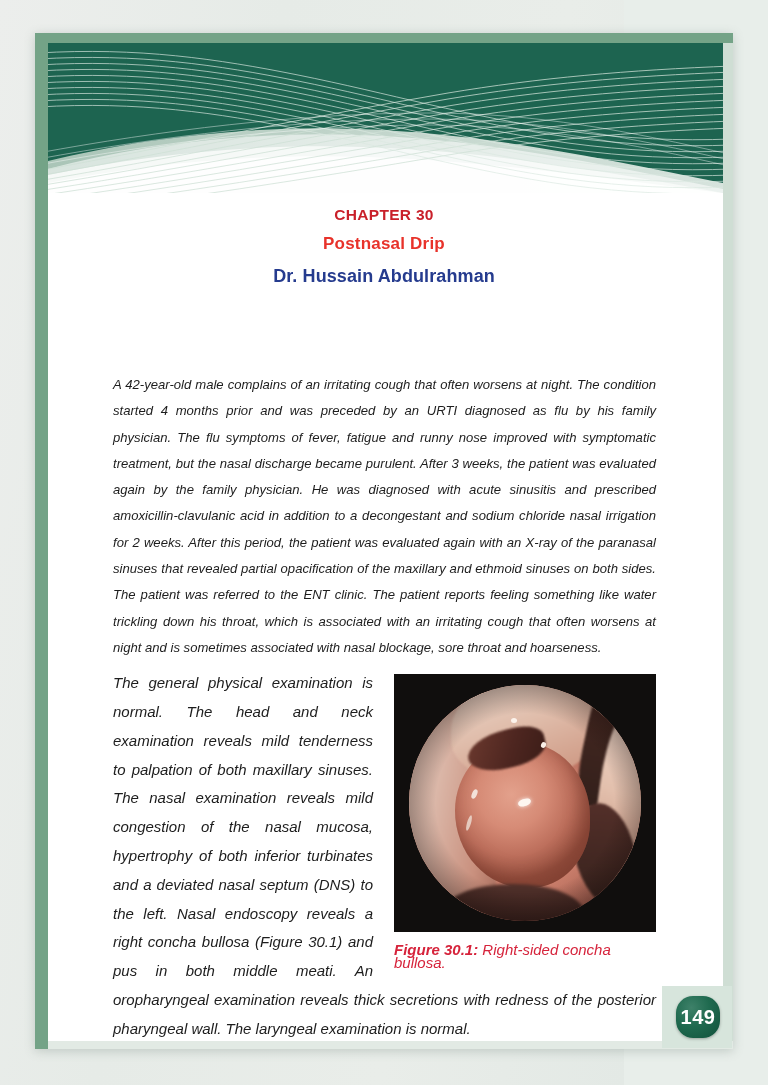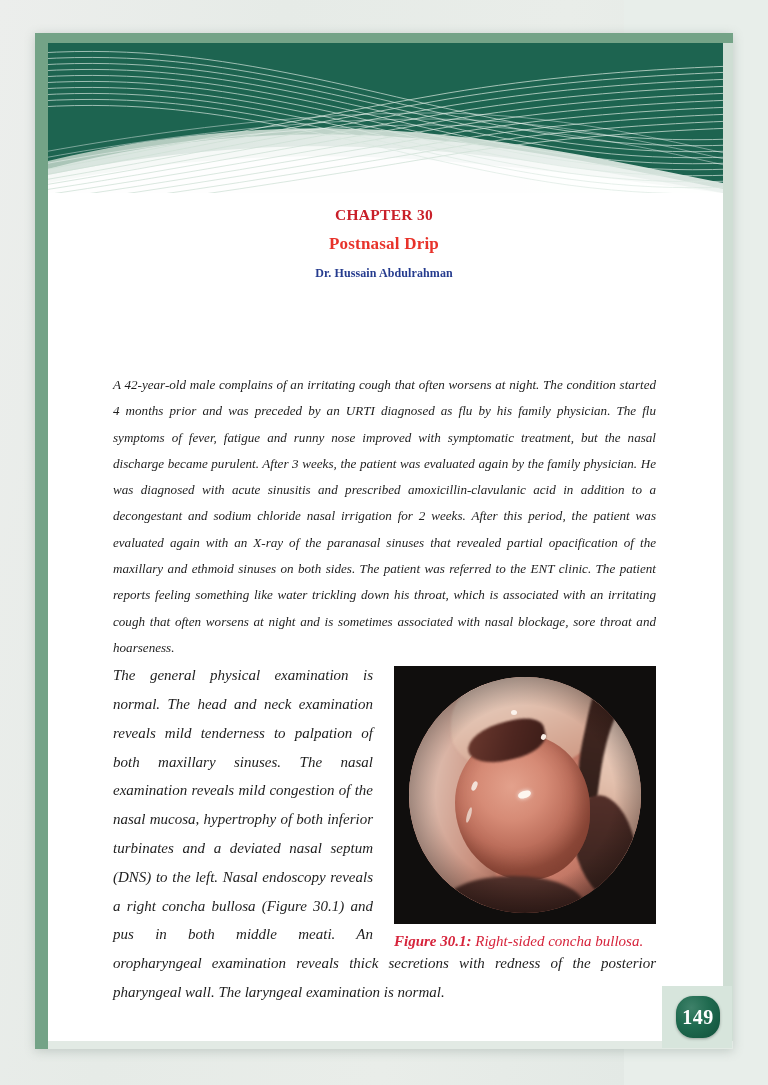--- a/index.html
+++ b/index.html
@@ -14,21 +14,20 @@
     font-family: "Liberation Sans", sans-serif;
   }
 
   
   .page-canvas {
     position: absolute;
     left: 0; top: 0;
     width: 624px;
     height: 1085px;
     background: linear-gradient(100deg,#eceeec 0%,#e6ebe7 35%,#e9ede9 70%,#e3e9e5 100%);
-    font-family: Liberation Serif, serif;
   }
 
   
   .page-sheet {
     position: absolute;
     left: 35px; top: 33px;
     width: 698px;
     height: 1016px;
     background: #ffffff;
     box-shadow: 0 2px 10px rgba(90,110,100,.28);
@@ -84,21 +83,21 @@
     margin: 0 0 10px 0;
   }
   .chapter-title {
     font-size: 17px;
     font-weight: bold;
     color: #e8322a;
     margin: 0 0 12px 0;
     letter-spacing: .2px;
   }
   .chapter-author {
-    font-size: 12px;
+    font-size: 18px;
     font-weight: bold;
     color: #253b8e;
     margin: 0;
     letter-spacing: .1px;
   }
 
   
   .body-area {
     position: absolute;
     left: 113px;
@@ -107,21 +106,21 @@
   }
   .para {
     margin: 0;
     font-style: italic;
     font-size: 13.1px;
     line-height: 26.3px;
     color: #1d1d1d;
     text-align: justify;
     text-justify: inter-word;
   }
-  .para-lead { margin-bottom: 0; }
+  .para-lead { margin-bottom: 8px; }
 
   .para-wrap {
     margin: 0;
     font-style: italic;
     font-size: 15px;
     line-height: 28.8px;
     color: #1d1d1d;
     text-align: justify;
     text-justify: inter-word;
   }

